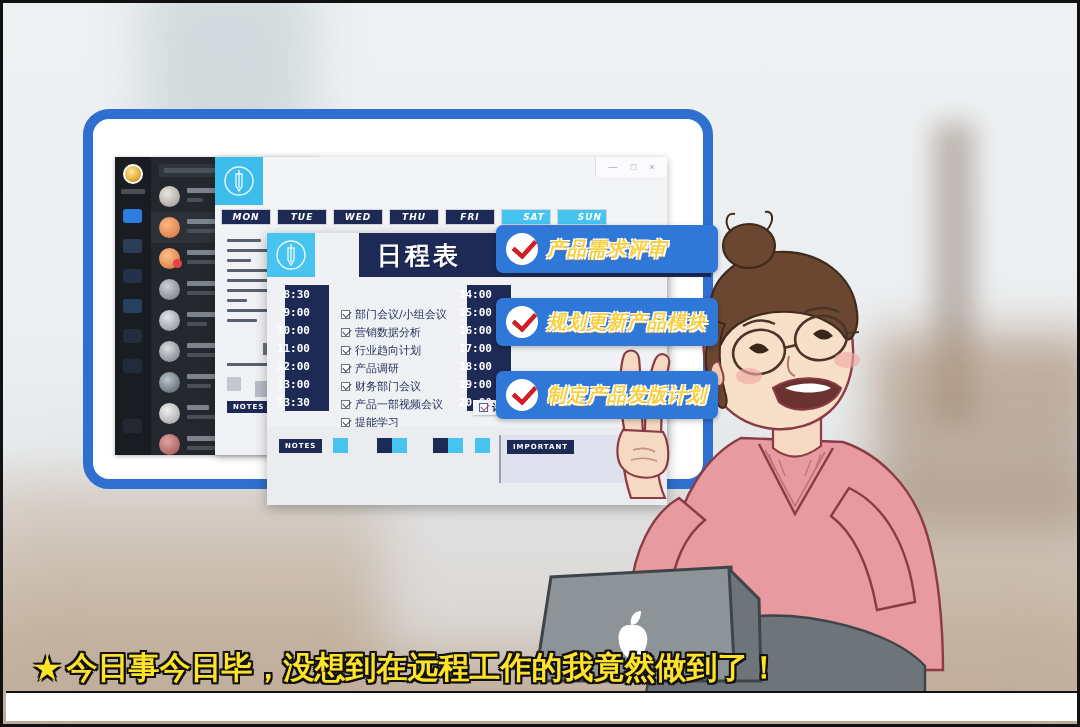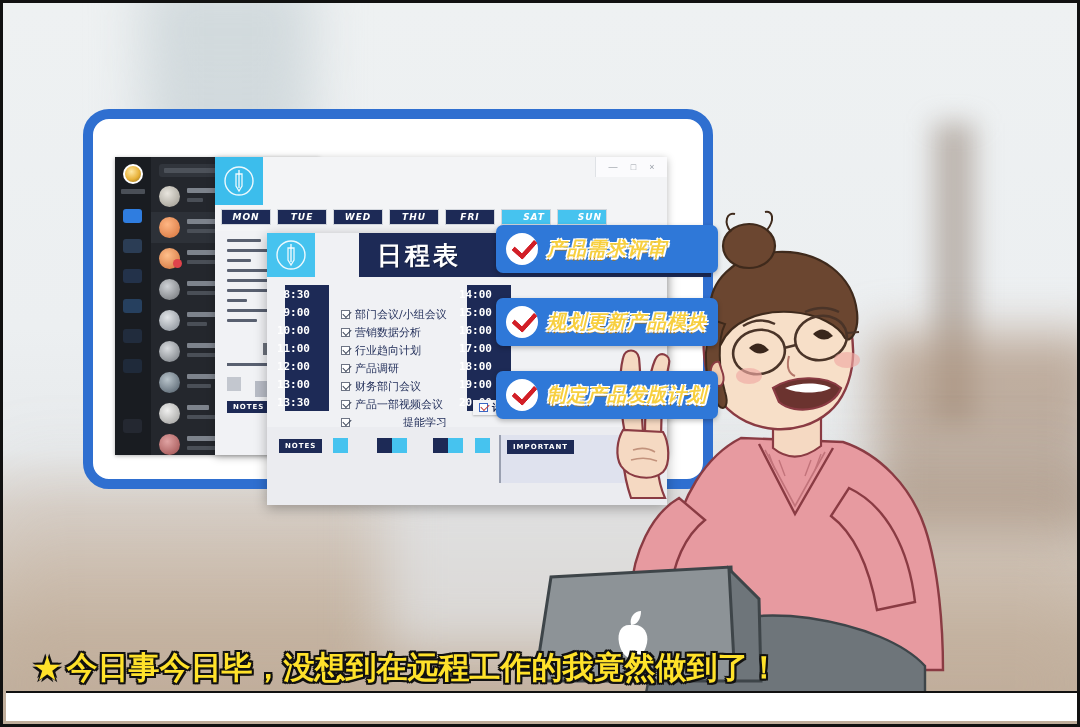--- a/index.html
+++ b/index.html
@@ -507,21 +507,21 @@
               <span>产品调研</span>
             </div>
           <div class="task" style="left:74px;top:80px;">
               <span class="cbx"></span>
               <span>财务部门会议</span>
             </div>
           <div class="task" style="left:74px;top:98px;">
               <span class="cbx"></span>
               <span>产品一部视频会议</span>
             </div>
-          <div class="task" style="left:74px;top:116px;gap:48px;">
+          <div class="task" style="left:74px;top:116px;">
               <span class="cbx"></span>
               <span>提能学习</span>
             </div>
 
           <div class="time-col right">
             <div class="tc-bar" style="height:126px;"></div>
             <div class="tslot">
                 <span>14:00</span>
               </div>
             <div class="tslot">

